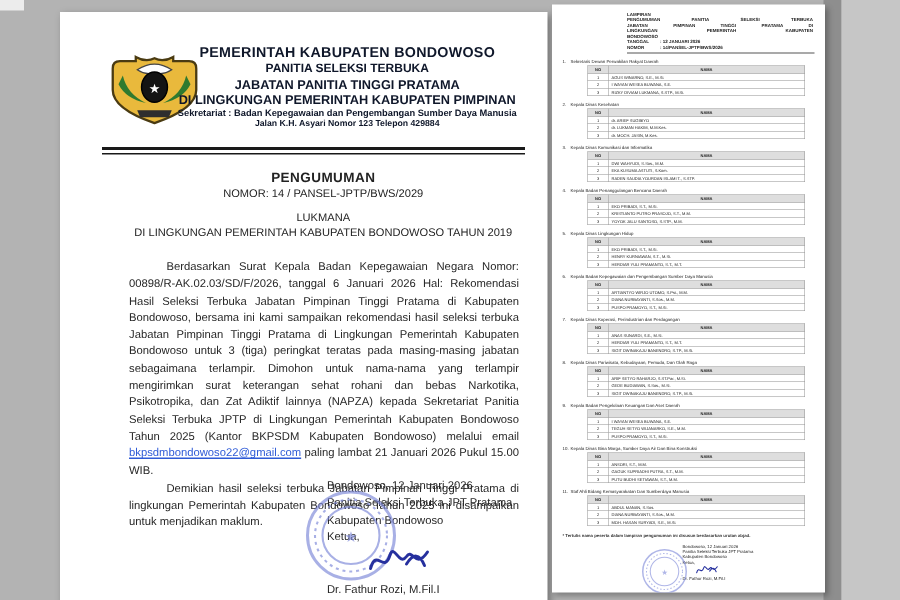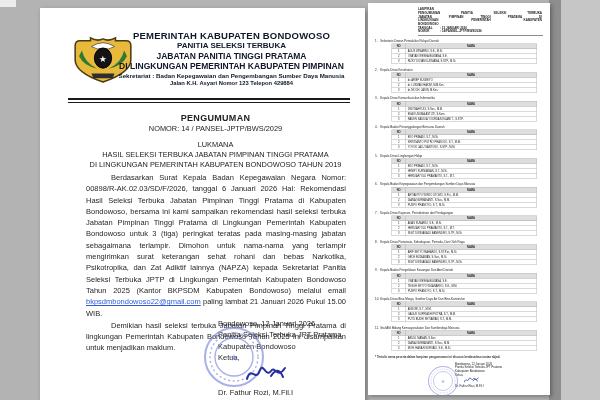--- a/index.html
+++ b/index.html
@@ -102,21 +102,20 @@
       <div class="lh5">Sekretariat : Badan Kepegawaian dan Pengembangan Sumber Daya Manusia</div>
       <div class="lh6">Jalan K.H. Asyari Nomor 123 Telepon 429884</div>
     </div>
   </div>
   <div class="rule"></div>
 
   <div class="doc-title">
     <div class="t-heading">PENGUMUMAN</div>
     <div class="t-number">NOMOR:  14 / PANSEL-JPTP/BWS/2029</div>
     <div class="t-tentang">LUKMANA</div>
-    <div class="t-subject">HASIL SELEKSI TERBUKA JABATAN PIMPINAN TINGGI PRATAMA</div>
     <div class="t-subject">DI LINGKUNGAN PEMERINTAH KABUPATEN BONDOWOSO TAHUN 2019</div>
   </div>
 
   <div class="body-text">
     <p><span>Berdasarkan Surat Kepala Badan Kepegawaian Negara Nomor: 00898/R-AK.02.03/SD/F/2026, tanggal 6 Januari 2026 Hal: Rekomendasi Hasil Seleksi Terbuka Jabatan Pimpinan Tinggi Pratama di Kabupaten Bondowoso, bersama ini kami sampaikan rekomendasi hasil seleksi terbuka Jabatan Pimpinan Tinggi Pratama di Lingkungan Pemerintah Kabupaten Bondowoso untuk 3 (tiga) peringkat teratas pada masing-masing jabatan sebagaimana terlampir. Dimohon untuk nama-nama yang terlampir mengirimkan surat keterangan sehat rohani dan bebas Narkotika, Psikotropika, dan Zat Adiktif lainnya (NAPZA) kepada Sekretariat Panitia Seleksi Terbuka JPTP di Lingkungan Pemerintah Kabupaten Bondowoso Tahun 2025 (Kantor BKPSDM Kabupaten Bondowoso) melalui email </span><a class="email">bkpsdmbondowoso22@gmail.com</a><span> paling lambat 21 Januari 2026 Pukul 15.00 WIB.</span></p>
     <p>Demikian hasil seleksi terbuka Jabatan Pimpinan Tinggi Pratama di lingkungan Pemerintah Kabupaten Bondowoso Tahun 2025 ini disampaikan untuk menjadikan maklum.</p>
   </div>
 
   <div class="sig-block">
     <div class="sig-line">Bondowoso, 12 Januari 2026</div>

